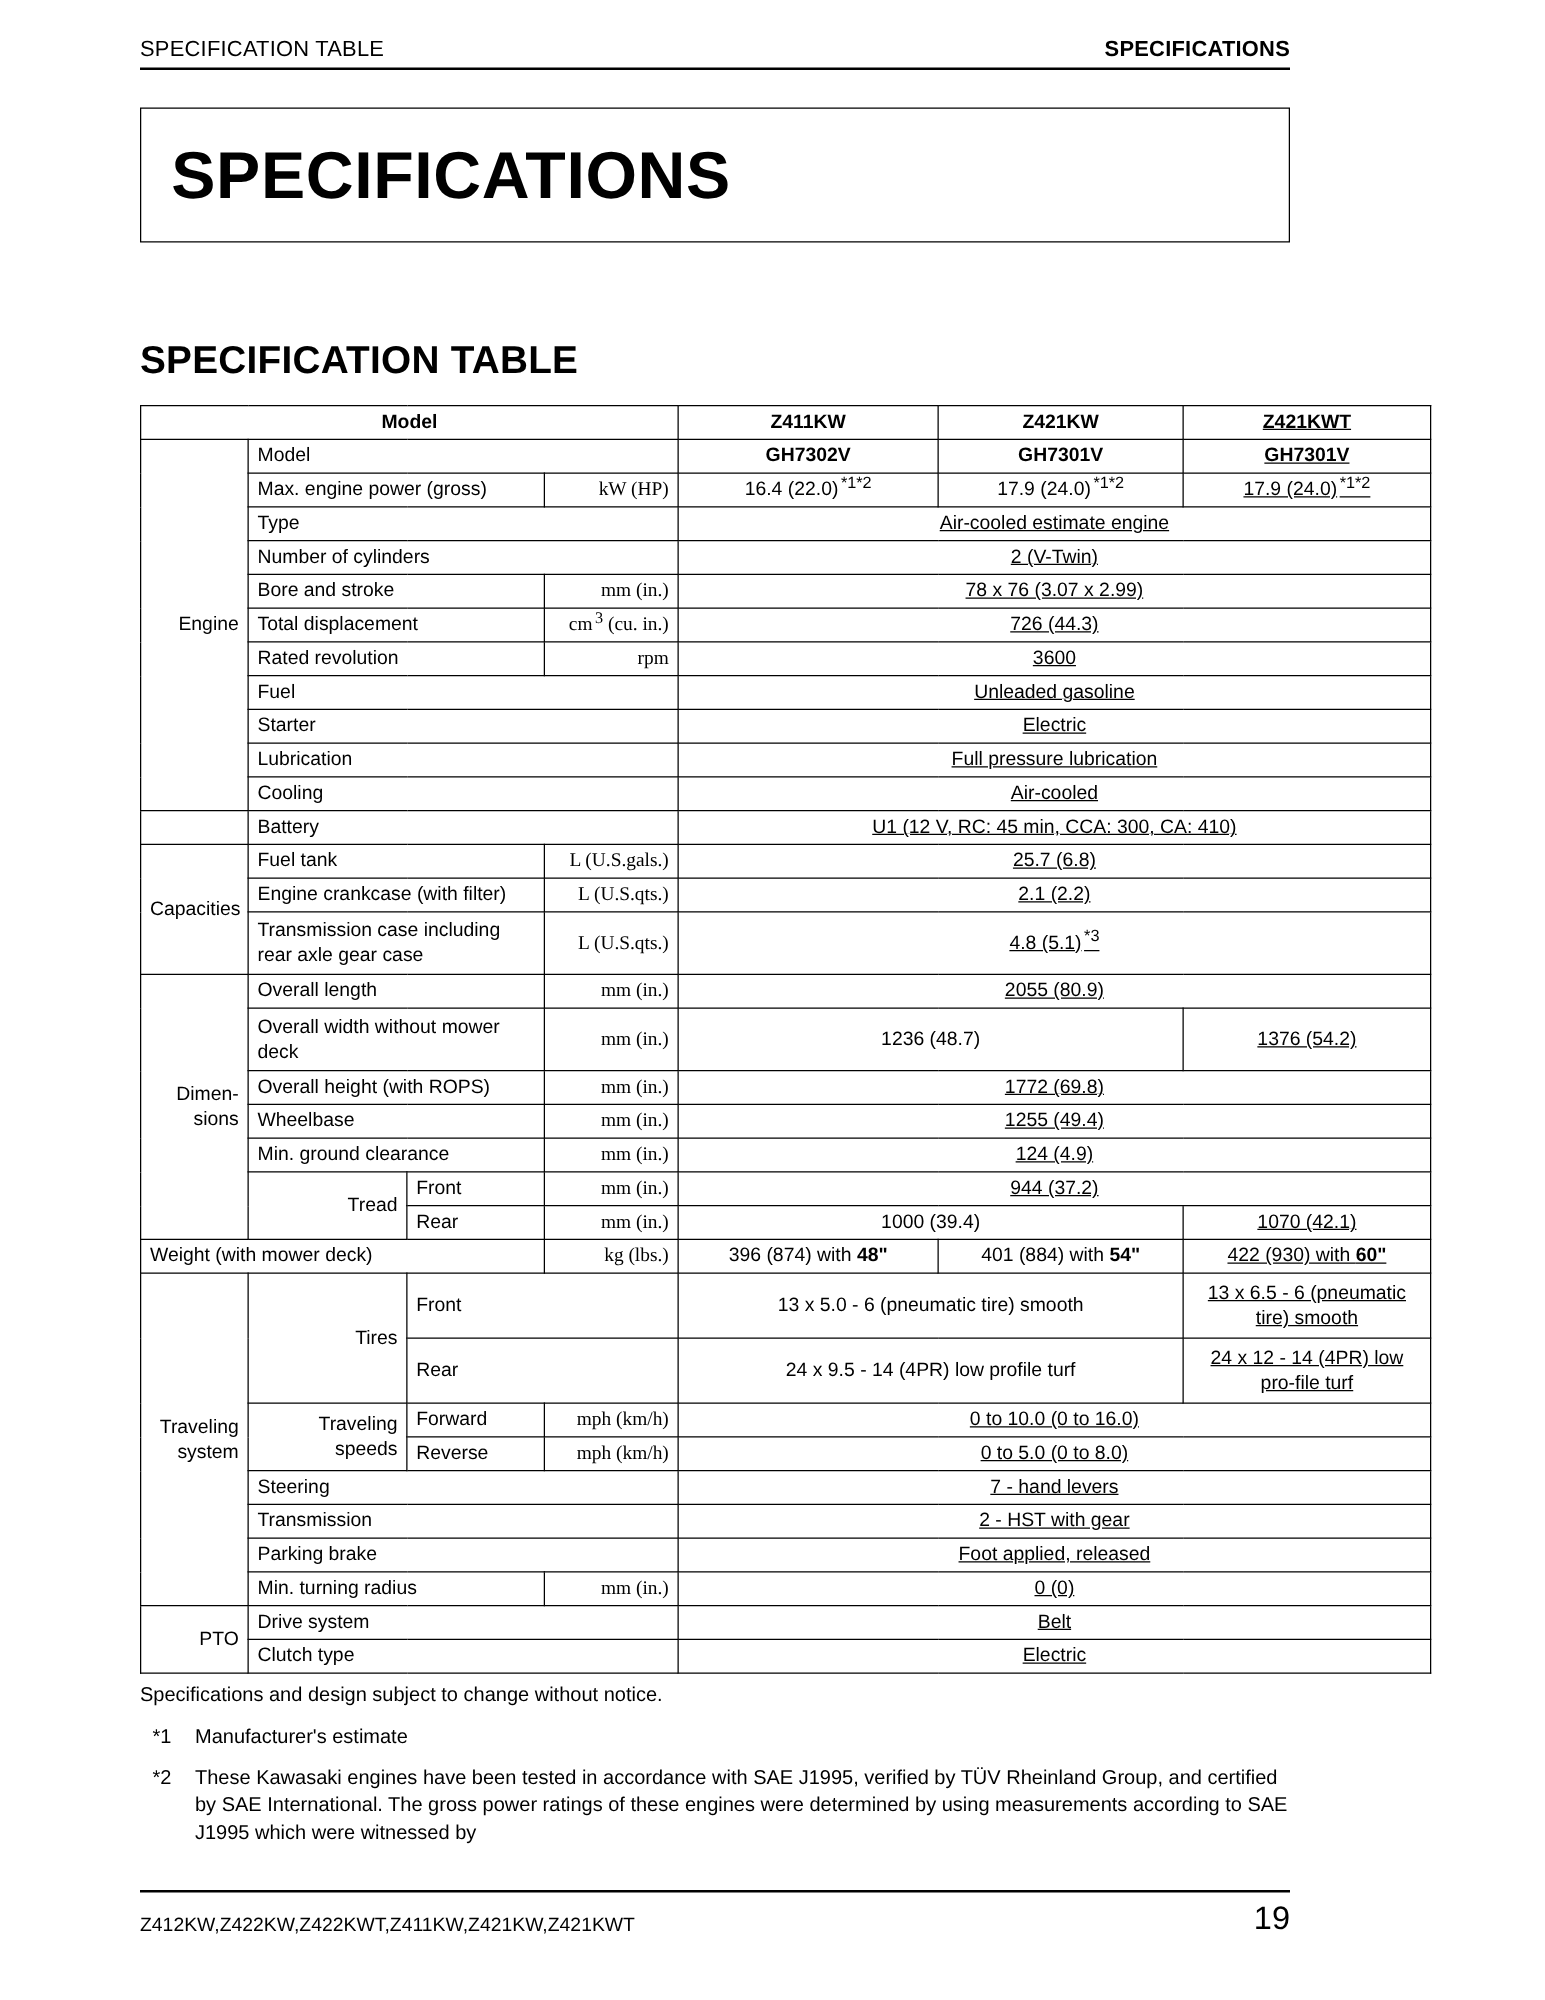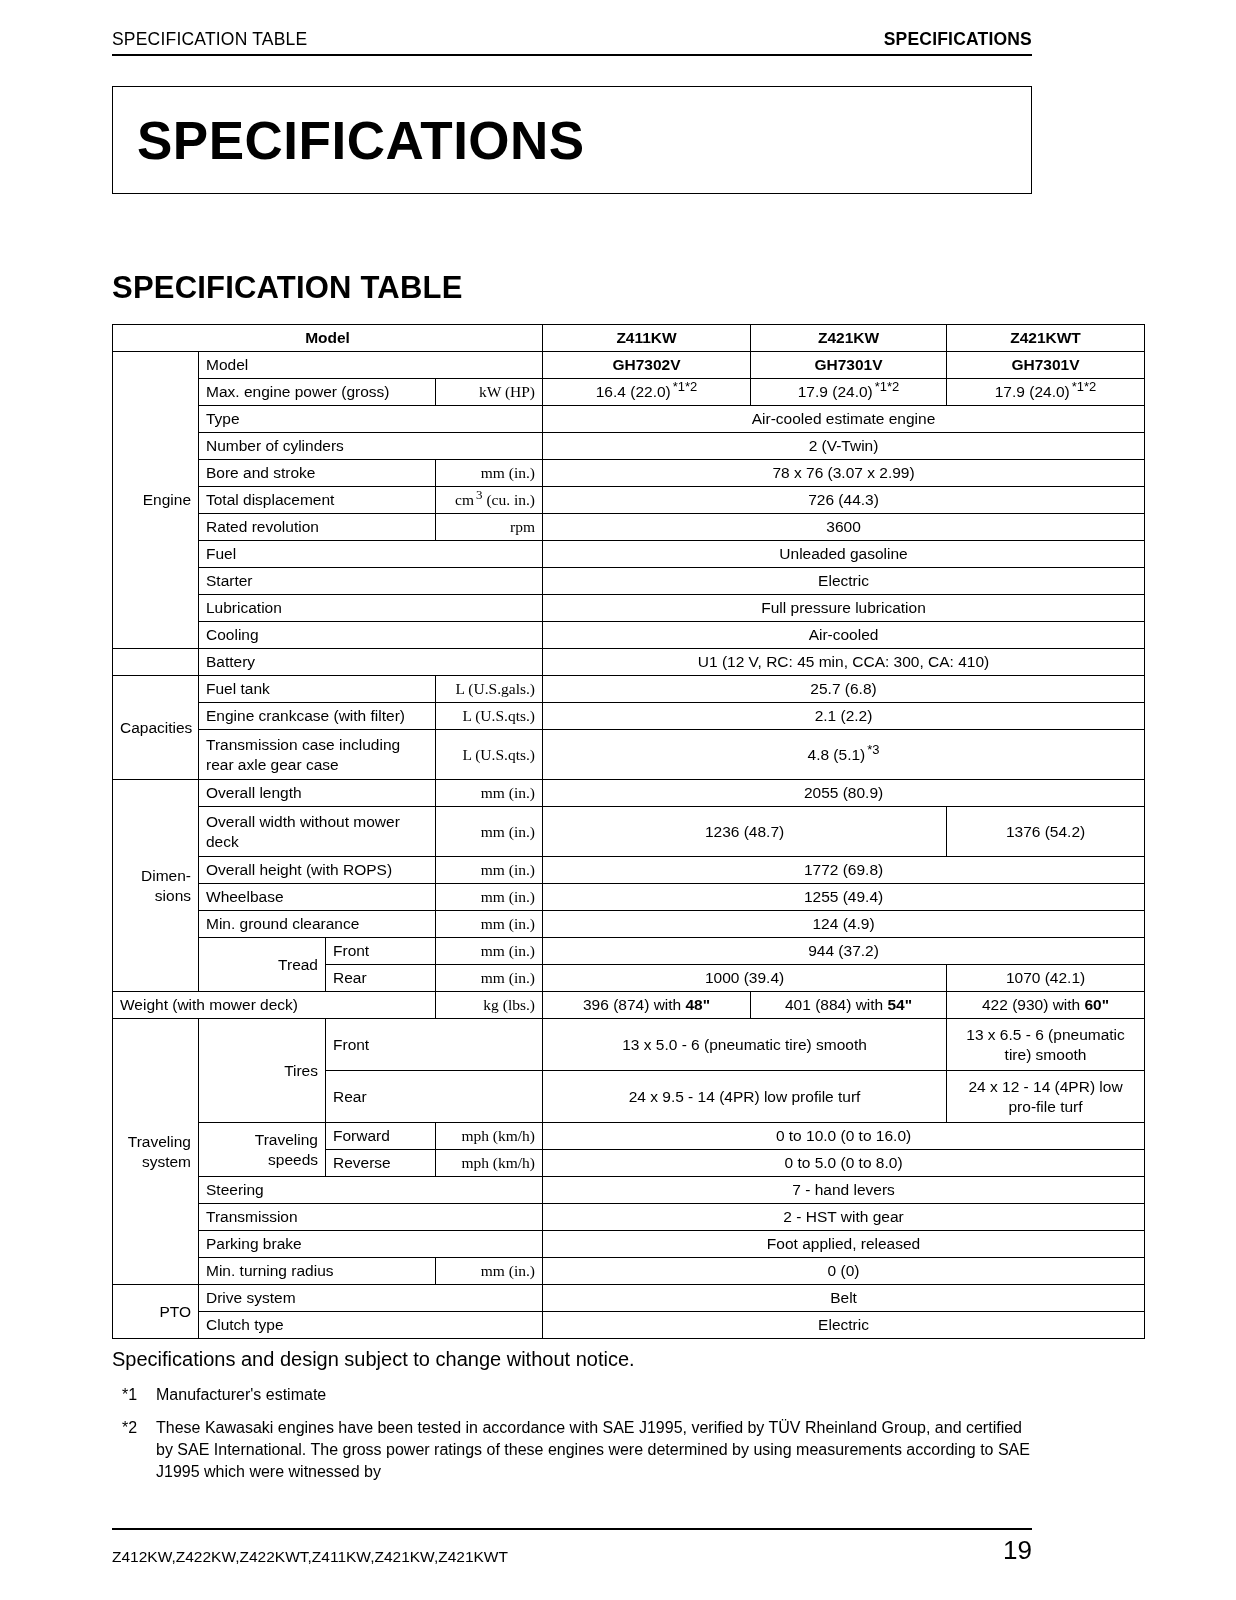--- a/index.html
+++ b/index.html
@@ -91,33 +91,33 @@
   .c-right { text-align: right; font-family: Liberation Serif, serif; }
   .c-left  { text-align: left; }
   .bold    { font-weight: bold; }
   .grp {
     text-align: right;
     vertical-align: middle;
   }
   .thick-top    { border-top-width: 2.4px; }
   .thick-bottom { border-bottom-width: 2.4px; }
   .thick-left   { border-left-width: 2.4px; }
-  .thick-right  { border-right-width: 2.4px; }
+  .thick-right  { border-right-width: 2.4px; text-decoration: underline; }
   sup.fn {
     font-size: 13px;
     vertical-align: super;
     line-height: 0;
     margin-left: 2px;
   }
   .twoline { line-height: 1.22; }
 
   
   .note-main {
     margin-top: 9px;
-    font-size: 20px;
+    font-size: 16px;
   }
   .notes {
     margin-top: 13px;
   }
   .note-row {
     display: flex;
     font-size: 16px;
     margin-bottom: 11px;
     line-height: 1.38;
   }
@@ -127,21 +127,21 @@
     padding-left: 10px;
     box-sizing: border-box;
   }
   .note-row .body { flex: 1; }
 
   
   .footer {
     position: absolute;
     left: 112px;
     right: 112px;
-    bottom: 34px;
+    bottom: 50px;
   }
   .footer-rule {
     border-top: 2.5px solid #000;
     margin-bottom: 5px;
   }
   .footer-row {
     display: flex;
     align-items: flex-end;
     justify-content: space-between;
   }

